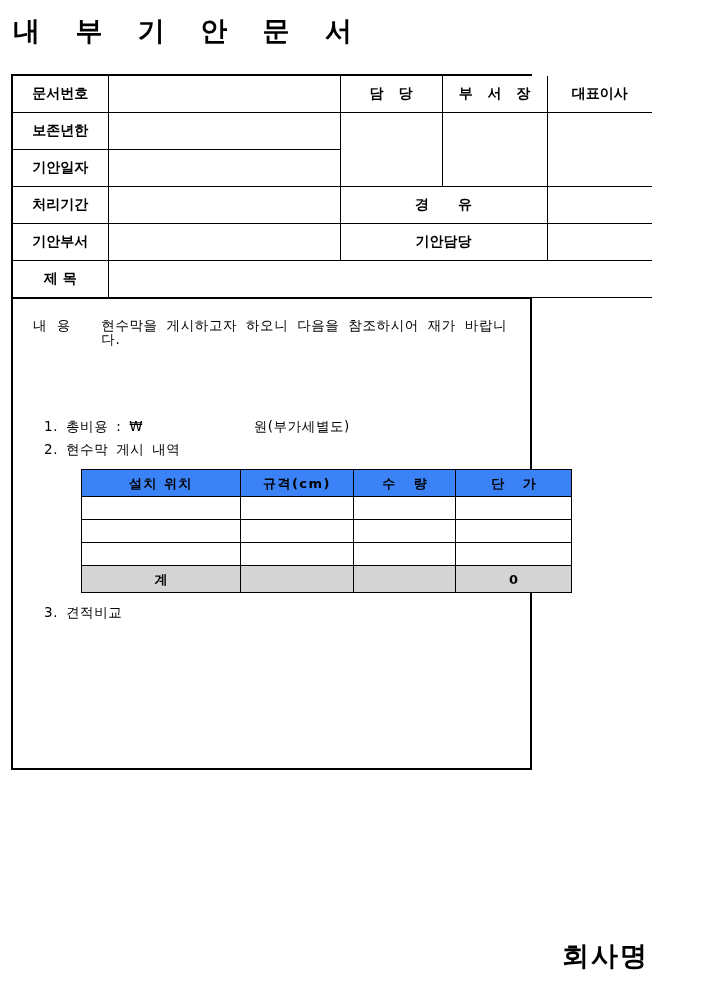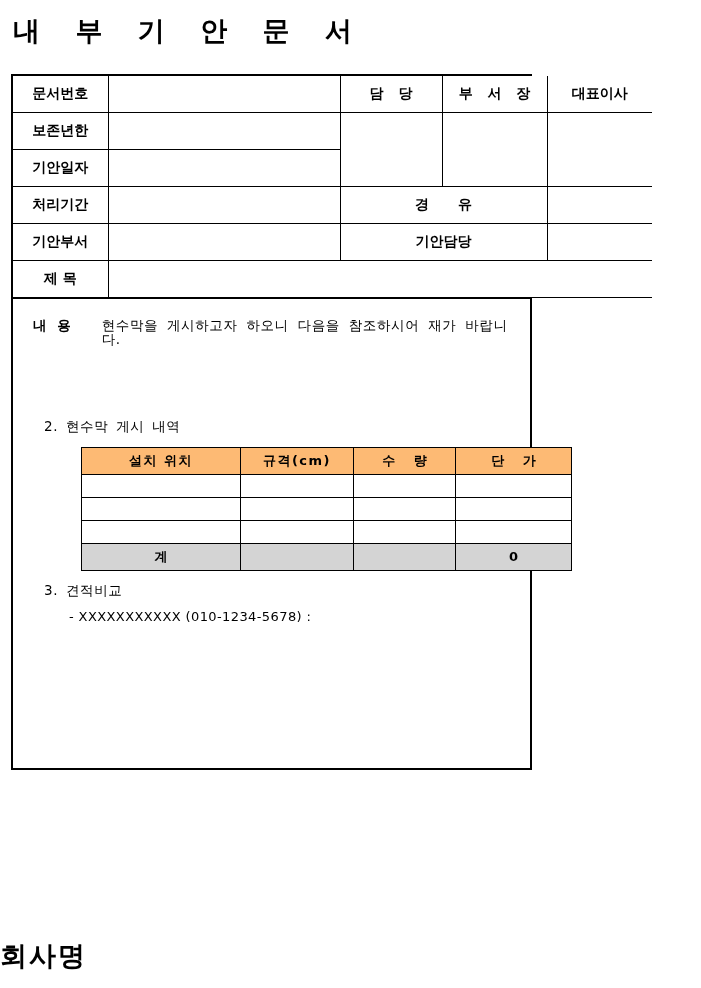--- a/index.html
+++ b/index.html
@@ -82,21 +82,21 @@
     font-size: 13.5px;
     line-height: 1.0;
   }
   .content-line {
     display: flex;
     align-items: baseline;
     font-size: 13.5px;
     padding-top: 6px;
   }
   .content-label {
-    font-weight: bold;
+    font-weight: normal;
     letter-spacing: 3px;
     margin-right: 28px;
     white-space: pre;
   }
   .content-text {
     letter-spacing: 0.6px;
     word-spacing: 4px;
   }
   .gap-block { height: 74px; }
 
@@ -127,39 +127,39 @@
     border: 1px solid #000000;
     height: 22px;
     font-size: 13px;
     text-align: center;
     vertical-align: middle;
     padding: 0;
     font-weight: normal;
     background: #ffffff;
   }
   table.detail th {
-    background: #fdba74;
+    background: #3b82f6;
     font-weight: bold;
     height: 26px;
     letter-spacing: 1.5px;
   }
   table.detail th.sp { letter-spacing: 7px; text-indent: 7px; }
   table.detail tr.total td {
     background: #d4d4d4;
     font-weight: bold;
     height: 26px;
   }
 
   
   .company-name {
     position: absolute;
     left: 0;
     top: 938px;
     width: 649px;
-    text-align: left;
+    text-align: right;
     font-size: 27px;
     font-weight: bold;
     letter-spacing: 2px;
     font-family: "DejaVu Serif", "Liberation Serif", serif;
   }
 </style>
 </head>
 <body>
 
 <div class="doc-title">내 부 기 안 문 서</div>
@@ -220,20 +220,21 @@
 
   <div class="body-area">
 
     <div class="content-line">
       <span class="content-label">내 용</span>
       <span class="content-text">현수막을 게시하고자 하오니 다음을 참조하시어 재가 바랍니다.</span>
     </div>
 
     <div class="gap-block"></div>
 
+    <div class="item-line tight">1. 총비용 : ₩              원(부가세별도)</div>
 
     <div class="item-line">2. 현수막 게시 내역</div>
 
     <table class="detail">
       <colgroup>
         <col style="width:159px">
         <col style="width:113px">
         <col style="width:102px">
         <col style="width:116px">
       </colgroup>
@@ -269,18 +270,17 @@
           <td></td>
           <td></td>
           <td>0</td>
         </tr>
       </tbody>
     </table>
 
     <div class="item-line">3. 견적비교</div>
 
 
-    <div class="sub-line">- XXXXXXXXXXX (010-1234-5678) :</div>
 
   </div>
 </div>
 
 <div class="company-name">회사명</div>
 
 </body></html>

